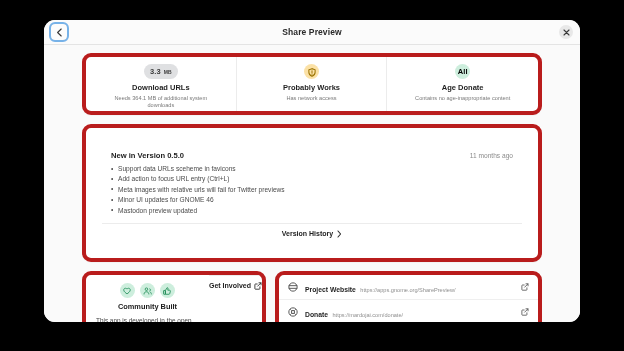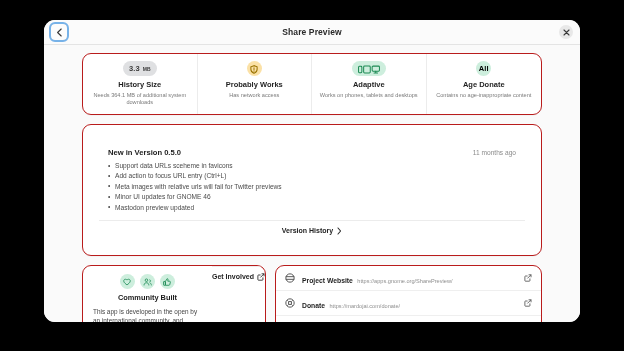--- a/index.html
+++ b/index.html
@@ -61,21 +61,21 @@
   }
   
   #body {
     flex: 1;
     padding: 8px 38px 0 38px;
     background: #fafafa;
     overflow: hidden;
   }
   .card {
     background: #ffffff;
-    border: 1px solid #b91c1c;
+    border: 4px solid #b91c1c;
     border-radius: 9px;
     box-shadow: 0 1px 1px rgba(0,0,0,0.03);
   }
   
   #badges {
     display: flex;
     height: 62px;
     margin-bottom: 9px;
   }
   .badge {
@@ -214,51 +214,37 @@
 
   <div id="body">
 
     <div id="badges" class="card">
 
       <div class="badge">
         <div class="badge-pill pill-grey">
           <span class="pill-text">3.3</span>
           <span class="pill-unit">MB</span>
         </div>
-        <div class="badge-title">History Size</div>
+        <div class="badge-title">Download URLs</div>
         <div class="badge-sub">Needs 364.1 MB of additional system downloads</div>
       </div>
 
       <div class="badge">
         <div class="badge-pill pill-amber" style="min-width:15px;width:15px;border-radius:50%;padding:0;">
           <span>
             <svg width="8" height="9" viewBox="0 0 10 11">
                 <path d="M5 .7 1.1 2.1v3.2c0 2.6 2.3 4.4 3.9 5 1.6-.6 3.9-2.4 3.9-5V2.1z" fill="none" stroke="#9a7200" stroke-width="1.3"></path>
                 <path d="M5 3.4v2.3M5 7.1v.7" stroke="#9a7200" stroke-width="1.2" stroke-linecap="round"></path>
               </svg>
           </span>
         </div>
         <div class="badge-title">Probably Works</div>
         <div class="badge-sub">Has network access</div>
       </div>
 
-      <div class="badge">
-        <div class="badge-pill pill-green">
-          <span>
-            <svg width="22" height="9" viewBox="0 0 28 11">
-              <rect x="0.7" y="1.5" width="4.2" height="8" rx="1.1" fill="none" stroke="#1c8a54" stroke-width="1.3"></rect>
-              <rect x="7.2" y="1" width="8.4" height="9" rx="1.2" fill="none" stroke="#1c8a54" stroke-width="1.3"></rect>
-              <rect x="18" y="1.2" width="9.3" height="6.6" rx="1.2" fill="none" stroke="#1c8a54" stroke-width="1.3"></rect>
-              <path d="M22.6 7.8v2M20.4 9.9h4.5" stroke="#1c8a54" stroke-width="1.3" stroke-linecap="round"></path>
-            </svg>
-          </span>
-        </div>
-        <div class="badge-title">Adaptive</div>
-        <div class="badge-sub">Works on phones, tablets and desktops</div>
-      </div>
 
       <div class="badge">
         <div class="badge-pill pill-green" style="min-width:15px;width:15px;border-radius:50%;padding:0;">
           <span class="pill-text">All</span>
         </div>
         <div class="badge-title">Age Donate</div>
         <div class="badge-sub">Contains no age-inappropriate content</div>
       </div>
 
     </div>

